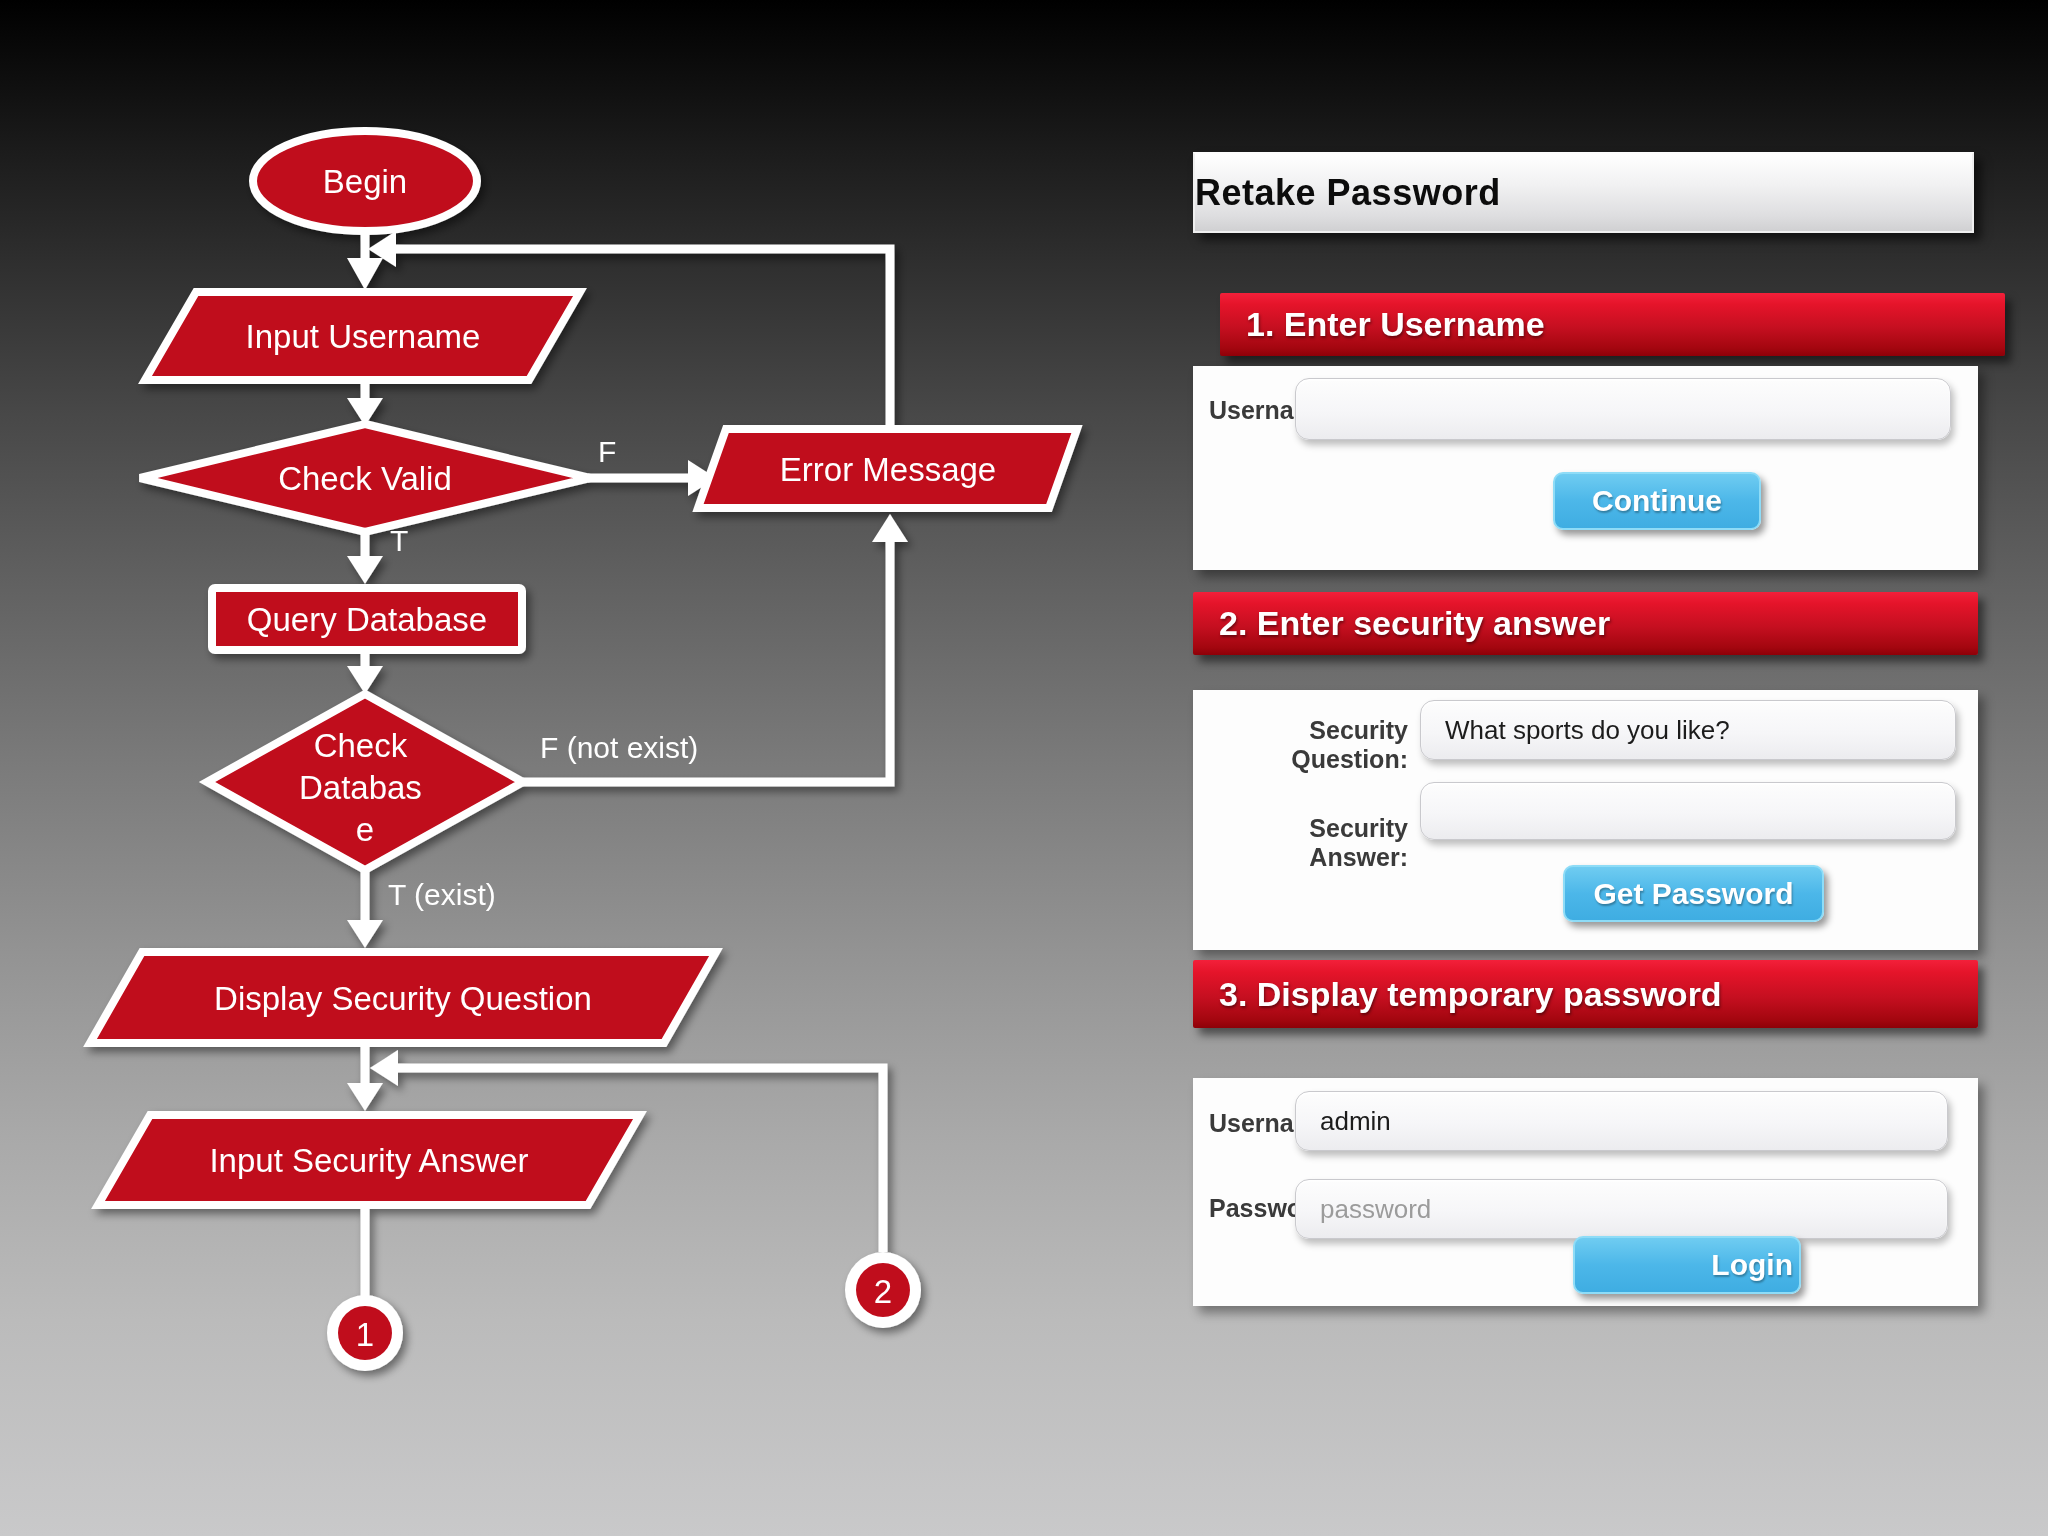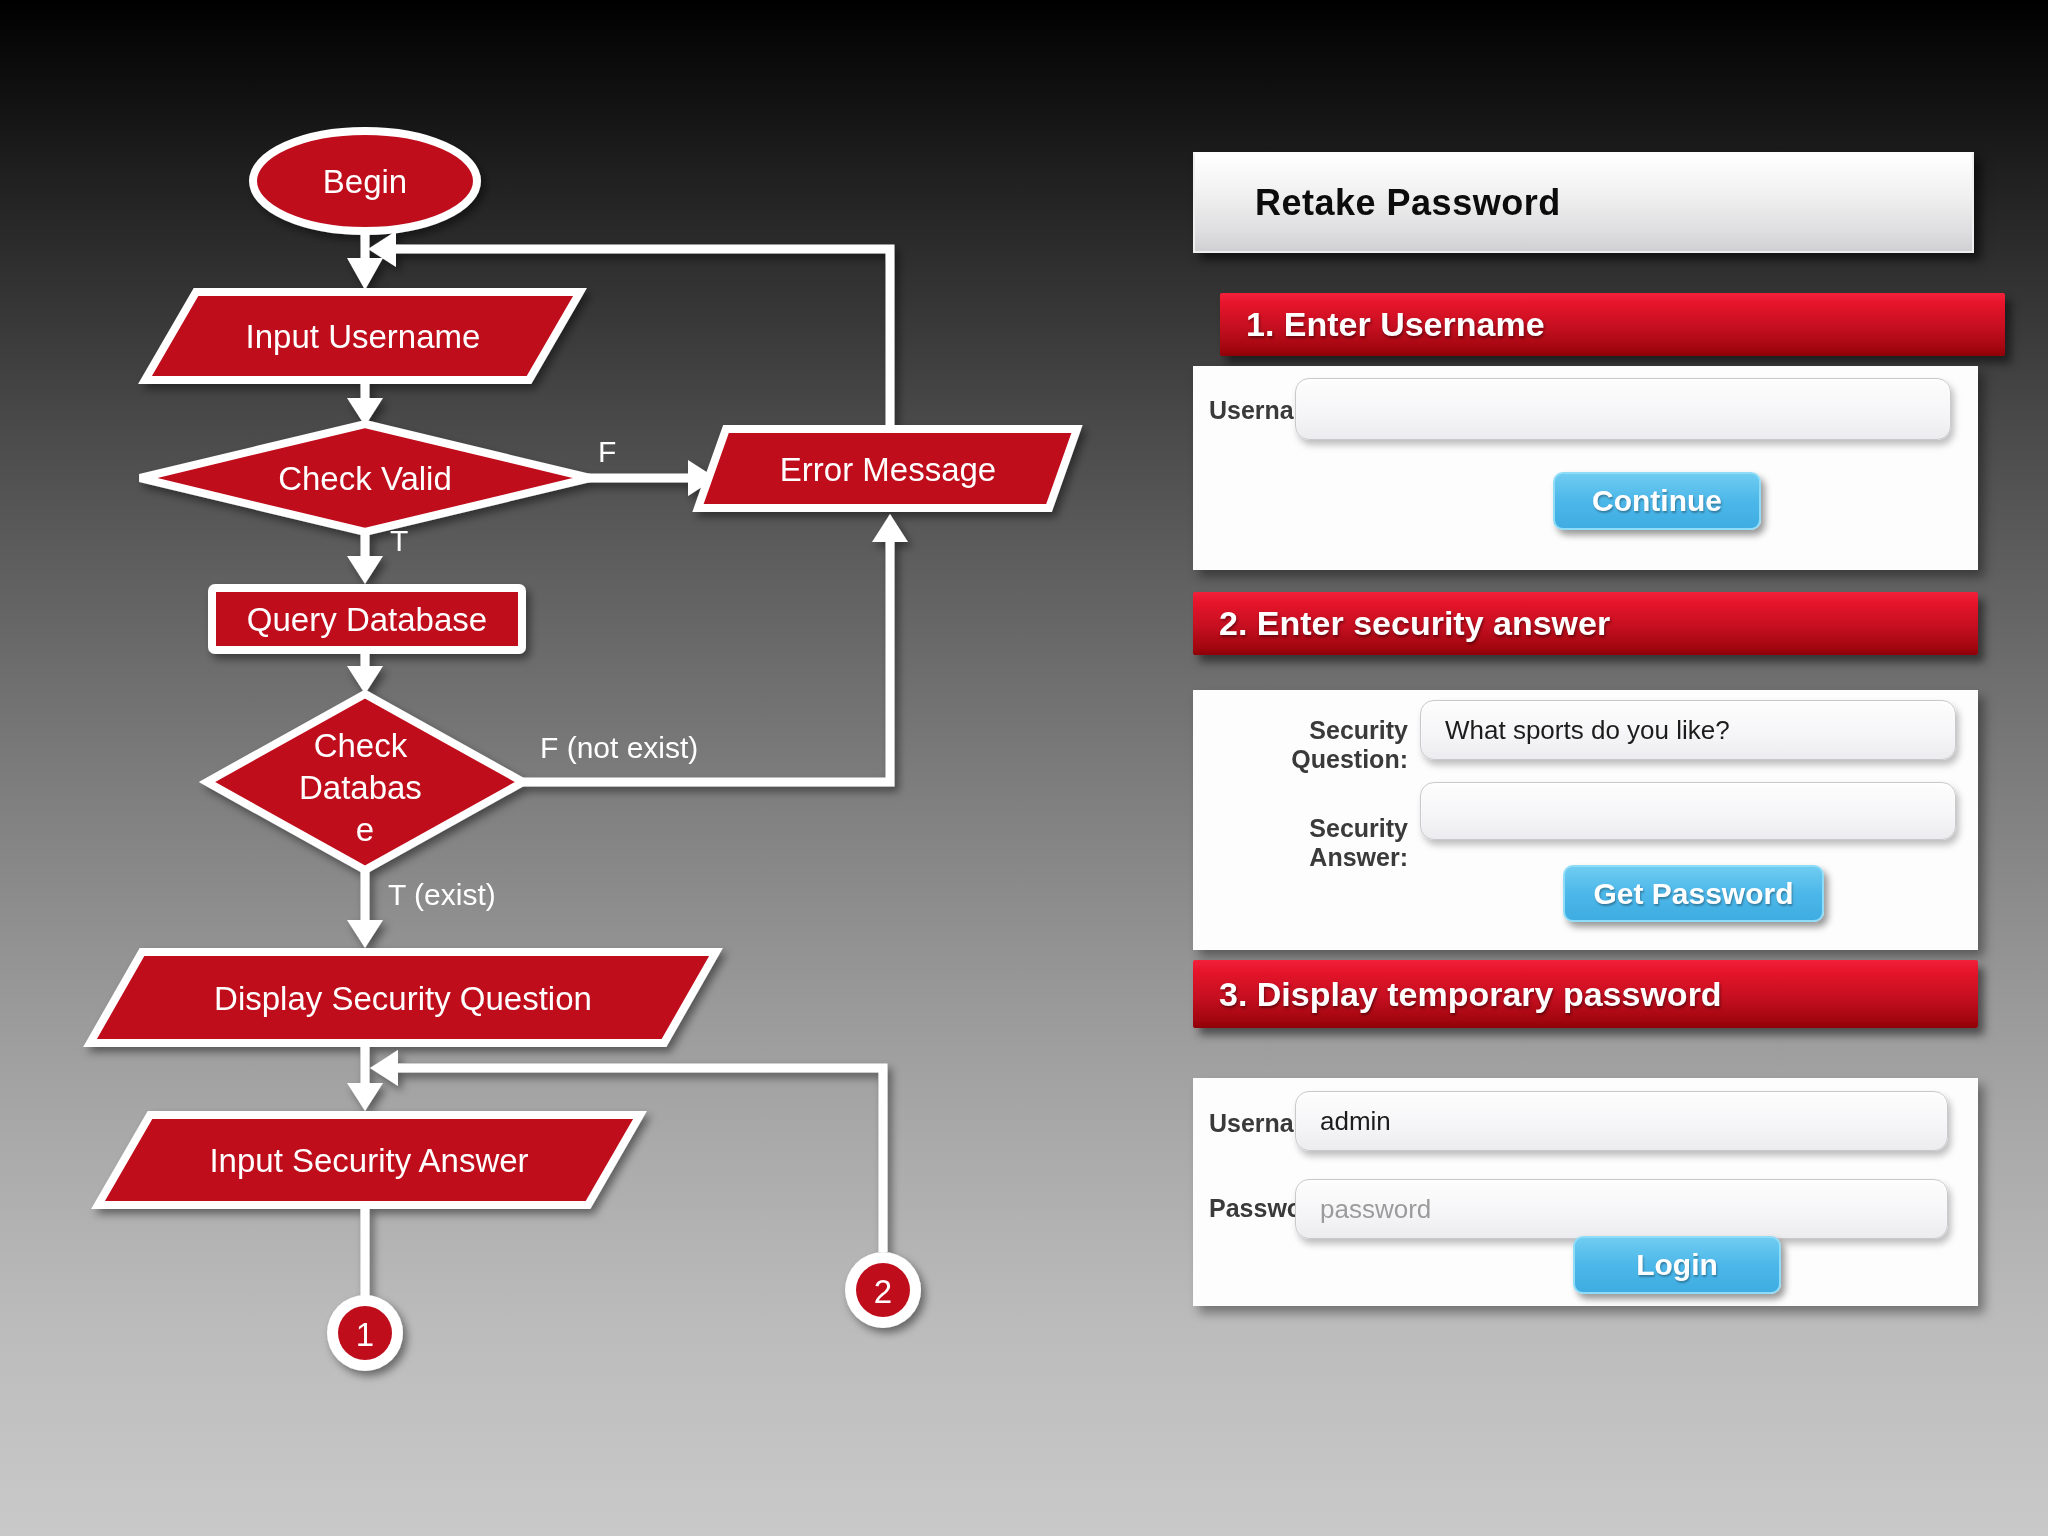--- a/index.html
+++ b/index.html
@@ -11,25 +11,25 @@
   }
   svg.flowchart{position:absolute;left:0;top:0;}
   svg .node-text{fill:#fff;font-size:33px;font-family:"Liberation Sans",sans-serif;}
   svg .edge-text{fill:#fff;font-size:30px;font-family:"Liberation Sans",sans-serif;}
   svg .conn{stroke:#fff;stroke-width:9;fill:none;}
   svg .ah{fill:#fff;stroke:none;}
   svg .shape{fill:#c00d1d;stroke:#fff;stroke-width:8;}
 
   .rightcol-item{position:absolute;box-sizing:border-box;}
   .retake-header{
-    left:1193px;top:152px;width:781px;height:101px;
+    left:1193px;top:152px;width:781px;height:81px;
     background:linear-gradient(180deg,#ffffff 0%,#f1f1f2 40%,#dedee0 80%,#d0d0d2 100%);
     border:2px solid #efefef;border-top-color:#fdfdfd;
     box-shadow:7px 7px 9px rgba(0,0,0,.55);
-    display:flex;align-items:center;padding-left:60px;
+    display:flex;align-items:center;
   }
   .retake-header span{font-size:36px;font-weight:bold;color:#0c0c0c;letter-spacing:.5px;}
   .banner{
     left:1193px;width:785px;height:63px;
     background:linear-gradient(180deg,#f3203a 0%,#e5142a 18%,#c50f20 55%,#a3060f 88%,#8e0008 100%);
     box-shadow:6px 7px 8px rgba(0,0,0,.5);
     display:flex;align-items:center;padding-left:26px;border-radius:2px;
   }
   .banner span{color:#fff;font-weight:bold;font-size:34px;text-shadow:1px 2px 3px rgba(0,0,0,.45);}
   .panel{
@@ -162,16 +162,16 @@
   </div>
 
   <div class="rightcol-item banner" style="top:960px;height:68px;">
     <span>3. Display temporary password</span>
   </div>
   <div class="rightcol-item panel" style="top:1078px;height:228px;">
     <span class="fld-label" style="left:16px;top:31px;">Username:</span>
     <input class="fld-input" style="left: 102px; top: 13px; width: 653px; height: 60px;" value="admin">
     <span class="fld-label" style="left:16px;top:116px;">Password:</span>
     <input class="fld-input" style="left: 102px; top: 101px; width: 653px; height: 60px;" placeholder="password">
-    <button class="blue-btn" style="left:380px;top:158px;width:208px;height:58px;">Login</button>
+    <button class="blue-btn" style="left:380px;top:158px;width:228px;height:58px;text-align:right;">Login</button>
   </div>
 
 </div>
 
 </body></html>

